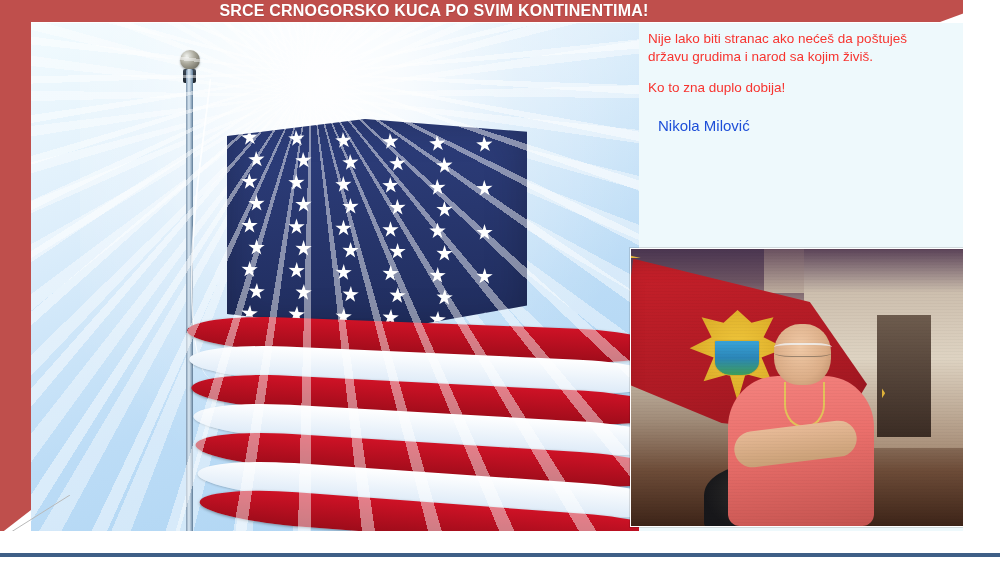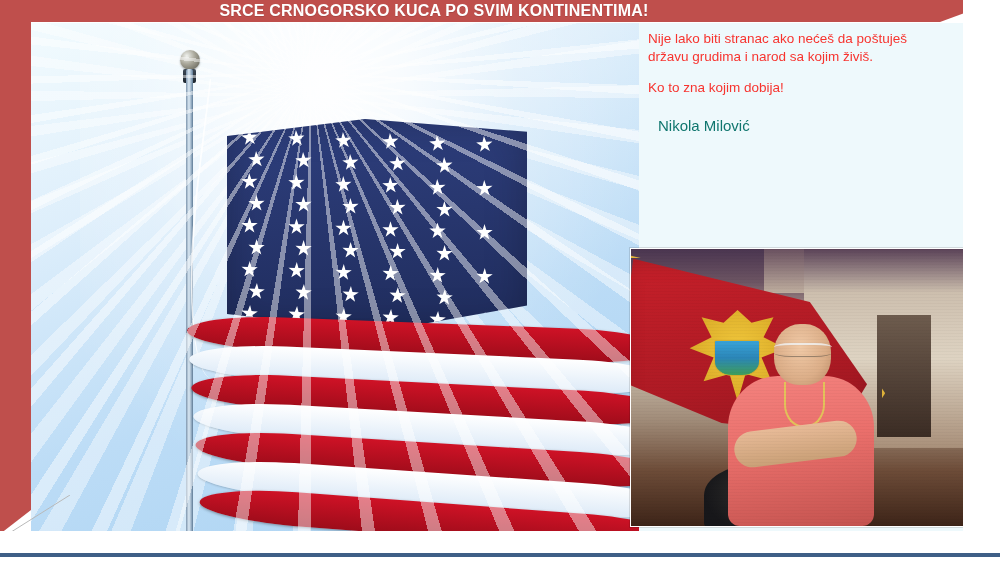--- a/index.html
+++ b/index.html
@@ -213,21 +213,21 @@
     width: 300px;
     z-index: 5;
   }
   .quote-para {
     color: #f7342f;
     font-size: 13.5px;
     line-height: 1.33;
     margin: 0 0 13px 0;
   }
   .signature {
-    color: #0f766e;
+    color: #1d4ed8;
     font-size: 15px;
     margin: 20px 0 0 10px;
     line-height: 1.2;
   }
 
   
   .inset-photo {
     position: absolute;
     left: 630px;
     top: 248px;
@@ -470,21 +470,21 @@
         <div class="wave" style="top: 150px; left: 6px; background: linear-gradient(rgb(255, 255, 255), rgb(219, 233, 247)); transform: rotate(3.95deg); box-shadow: rgba(0, 0, 0, 0.18) 0px 1px 2px;"></div>
         <div class="wave" style="top: 180px; left: 8px; background: linear-gradient(rgb(207, 18, 38), rgb(157, 12, 26)); transform: rotate(4.3deg); box-shadow: rgba(0, 0, 0, 0.35) 0px 1px 3px;"></div>
       </div>
     <div class="rays-overlay"></div>
   </div>
 
   <div class="content-canvas" style="left:639px;width:324px;"></div>
 
   <div class="text-column">
     <p class="quote-para">Nije lako biti stranac ako nećeš da poštuješ državu grudima i narod sa kojim živiš.</p>
-    <p class="quote-para">Ko to zna kojim dobija!</p>
+    <p class="quote-para">Ko to zna duplo dobija!</p>
     <div class="signature">Nikola Milović</div>
   </div>
 
   <div class="inset-photo">
     <div class="room-bg"></div>
     <div class="room-ceiling"></div>
     <div class="room-wall-right"></div>
     <div class="room-door"></div>
     <div class="mn-flag"></div>
     <div class="mn-flag-border"></div>

